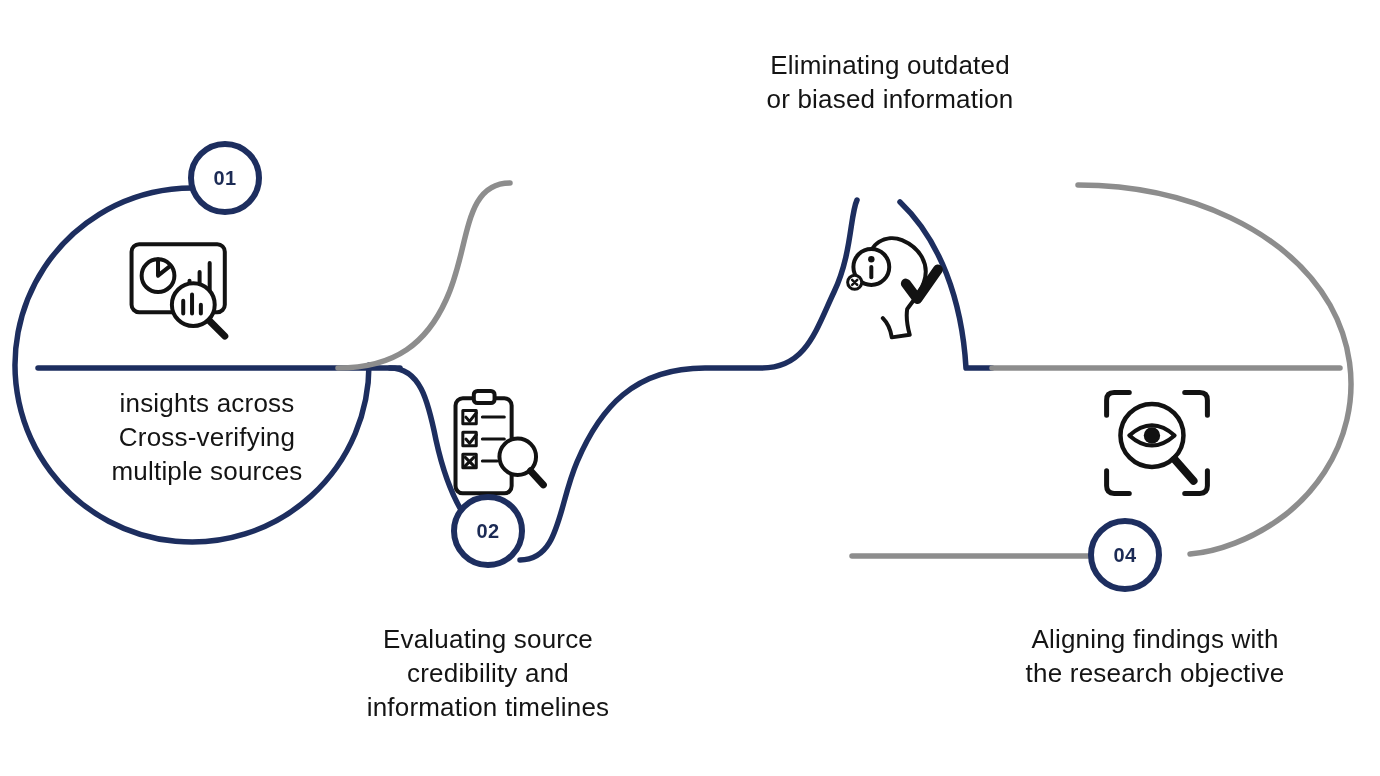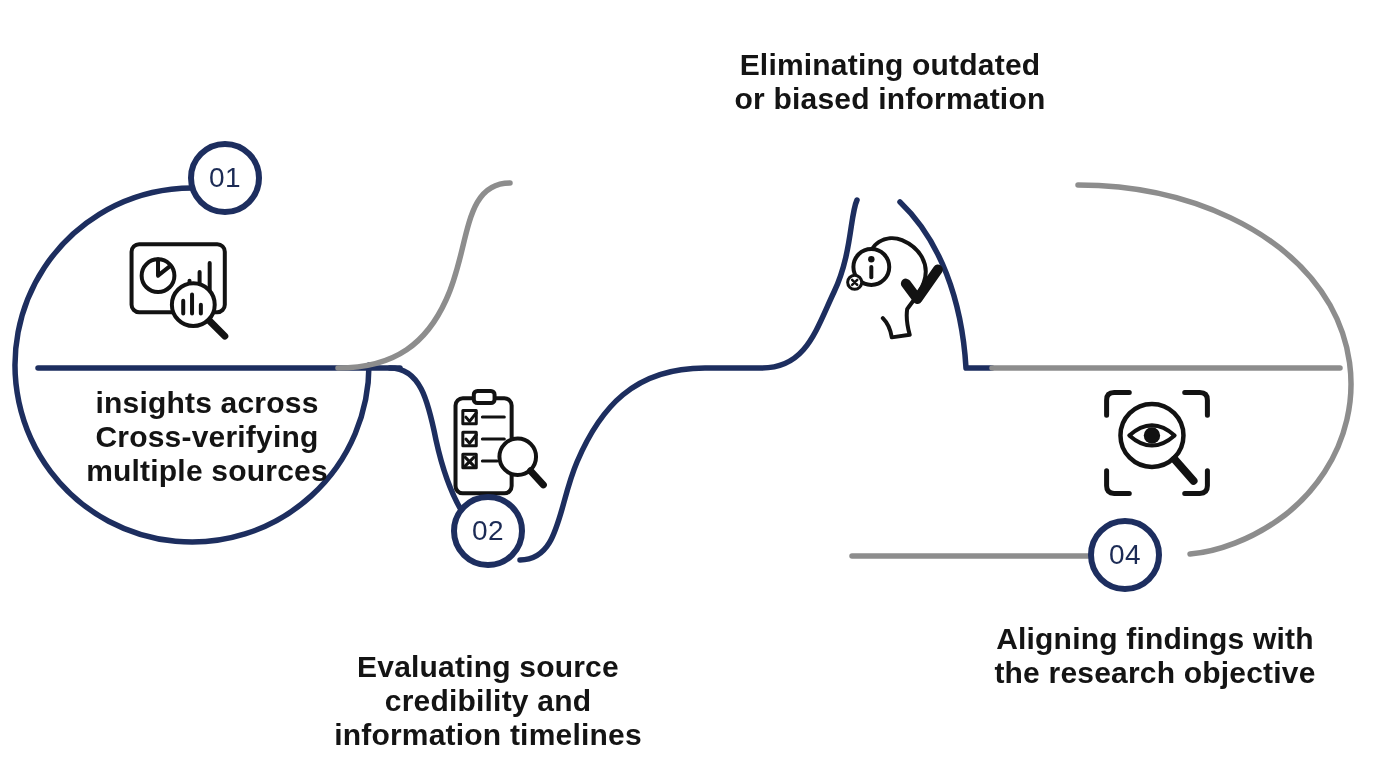--- a/index.html
+++ b/index.html
@@ -9,26 +9,26 @@
   }
   .connector{position:absolute;left:0;top:0;}
   .connector path{fill:none;stroke-linecap:round;stroke-linejoin:round;}
   .navy{stroke:#1d2e5f;stroke-width:5.5;}
   .gray{stroke:#8d8d8d;stroke-width:5.5;}
   .badge{
     position:absolute;width:62px;height:62px;border:6px solid #1d2e5f;
     border-radius:50%;background:#ffffff;display:flex;align-items:center;
     justify-content:center;box-sizing:content-box;z-index:3;
   }
-  .badge span{font-size:28px;font-weight:normal;color:#1c2b55;letter-spacing:0.5px;}
+  .badge span{font-size:20px;font-weight:bold;color:#1c2b55;letter-spacing:0.5px;}
   .icon{position:absolute;z-index:2;}
   .icon path,.icon rect,.icon circle,.icon line{vector-effect:non-scaling-stroke;}
   .label{
-    position:absolute;text-align:center;font-weight:bold;color:#141414;
-    font-size:30px;line-height:34px;z-index:2;letter-spacing:0.2px;
+    position:absolute;text-align:center;font-weight:normal;color:#141414;
+    font-size:26px;line-height:34px;z-index:2;letter-spacing:0.2px;
   }
 </style>
 </head>
 <body>
 
 <div class="canvas">
 
   <svg class="connector" width="1380" height="776" viewBox="0 0 1380 776">
     <path class="navy" d="M 38 368 H 400"></path>
     <path class="navy" d="M 241 195 A 177 177 0 1 0 369 365"></path>
@@ -103,21 +103,21 @@
       <path d="M64 63 L79 80" stroke-width="8"></path>
     </g>
   </svg>
 
   <div class="label" style="left:62px;top:386px;width:290px;">
     <div>insights across</div>
     <div>Cross-verifying</div>
     <div>multiple sources</div>
   </div>
 
-  <div class="label" style="left:313px;top:650px;width:350px;">
+  <div class="label" style="left:313px;top:622px;width:350px;">
     <div>Evaluating source</div>
     <div>credibility and</div>
     <div>information timelines</div>
   </div>
 
   <div class="label" style="left:710px;top:48px;width:360px;">
     <div>Eliminating outdated</div>
     <div>or biased information</div>
   </div>
 

